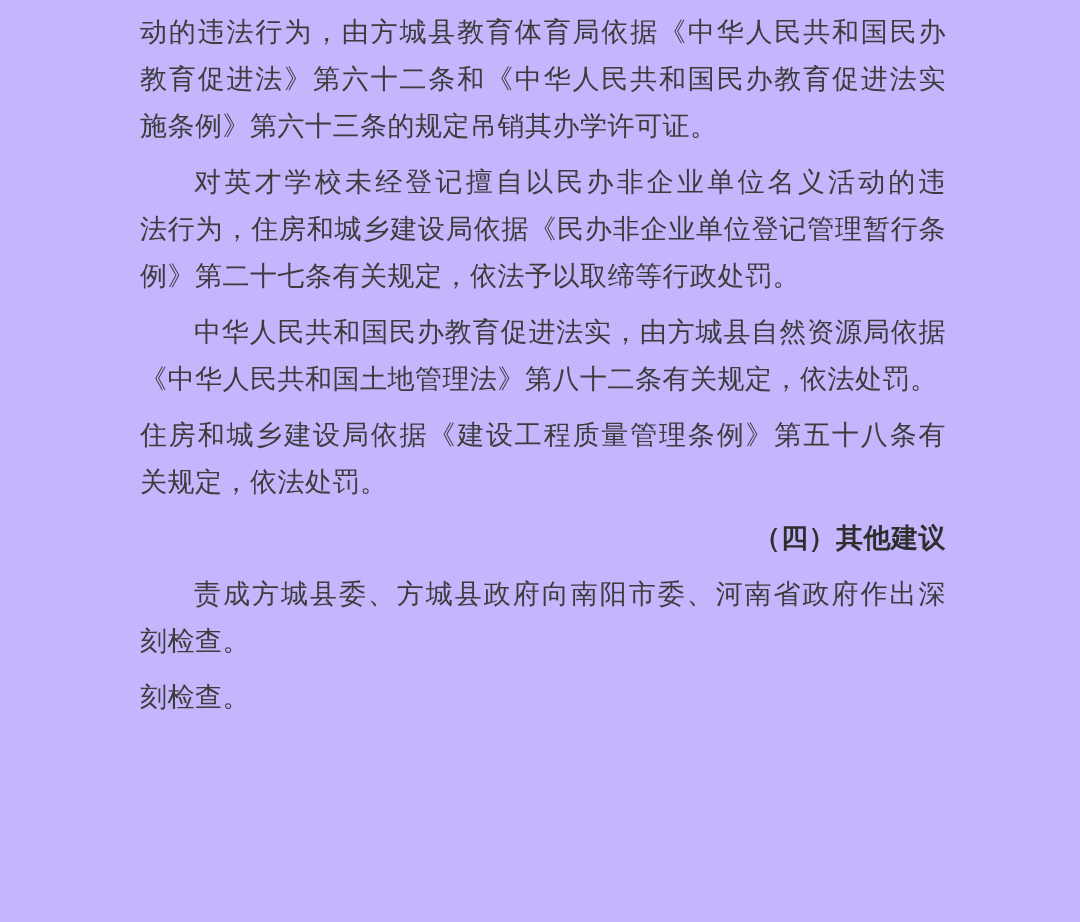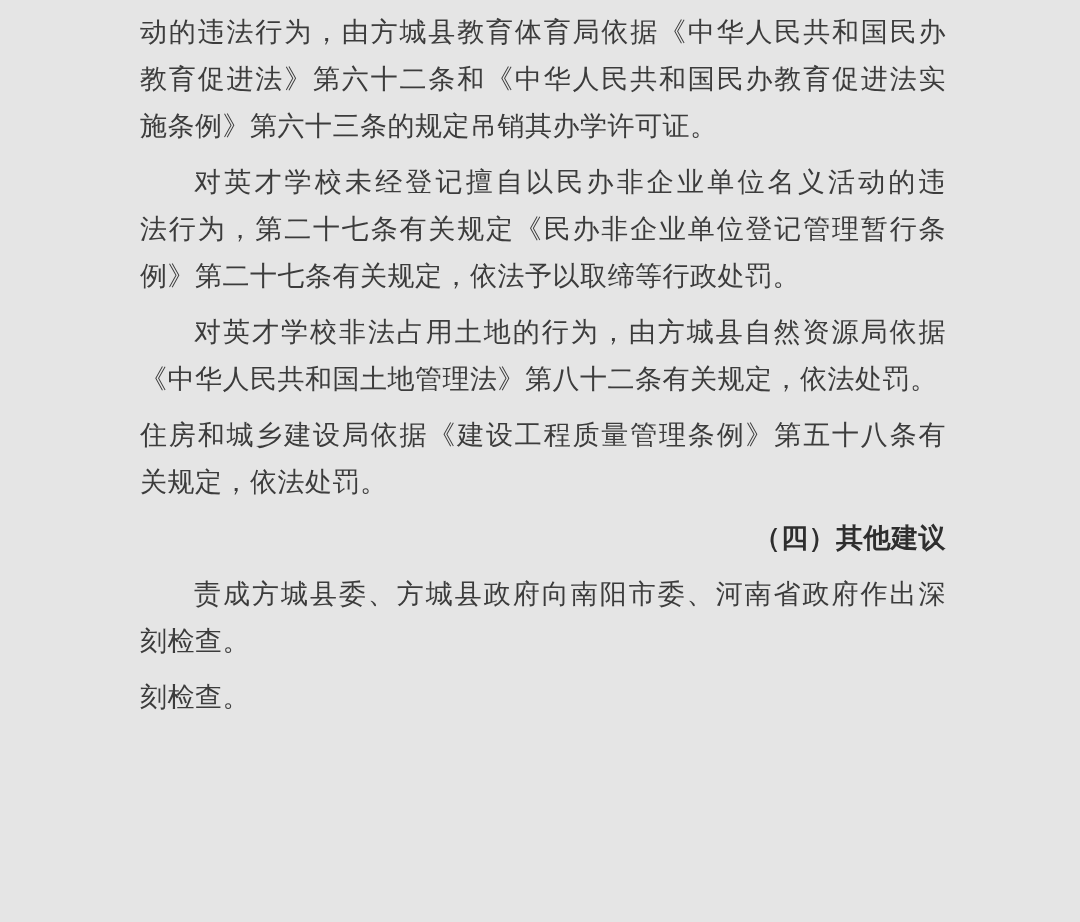--- a/index.html
+++ b/index.html
@@ -5,21 +5,21 @@
   html, body { margin: 0; padding: 0; }
   body {
     width: 1080px; height: 922px;
     background: #fdfdfd;
     font-family: "Liberation Serif", "DejaVu Serif", serif;
   }
   .page {
     position: relative;
     width: 1080px; height: 922px;
     overflow: hidden;
-    background: #e5e5e5;
+    background: #c4b5fd;
   }
   .text-block {
     position: absolute;
     left: 140px; top: 9px;
     width: 806px;
     color: #3c3c3c;
     font-size: 27px;
     line-height: 47px;
     letter-spacing: 0.5px;
   }
@@ -46,26 +46,26 @@
   <div class="text-block">
 
     <div class="para">
       <div class="line">动的违法行为，由方城县教育体育局依据《中华人民共和国民办</div>
       <div class="line">教育促进法》第六十二条和《中华人民共和国民办教育促进法实</div>
       <div class="line last">施条例》第六十三条的规定吊销其办学许可证。</div>
     </div>
 
     <div class="para">
       <div class="line ind">对英才学校未经登记擅自以民办非企业单位名义活动的违</div>
-      <div class="line">法行为，第二十七条有关规定《民办非企业单位登记管理暂行条</div>
+      <div class="line">法行为，住房和城乡建设局依据《民办非企业单位登记管理暂行条</div>
       <div class="line last">例》第二十七条有关规定，依法予以取缔等行政处罚。</div>
     </div>
 
     <div class="para">
-      <div class="line ind">对英才学校非法占用土地的行为，由方城县自然资源局依据</div>
+      <div class="line ind">中华人民共和国民办教育促进法实，由方城县自然资源局依据</div>
       <div class="line last">《中华人民共和国土地管理法》第八十二条有关规定，依法处罚。</div>
     </div>
 
     <div class="para">
       <div class="line">住房和城乡建设局依据《建设工程质量管理条例》第五十八条有</div>
       <div class="line last">关规定，依法处罚。</div>
     </div>
 
 
     <div class="para">

